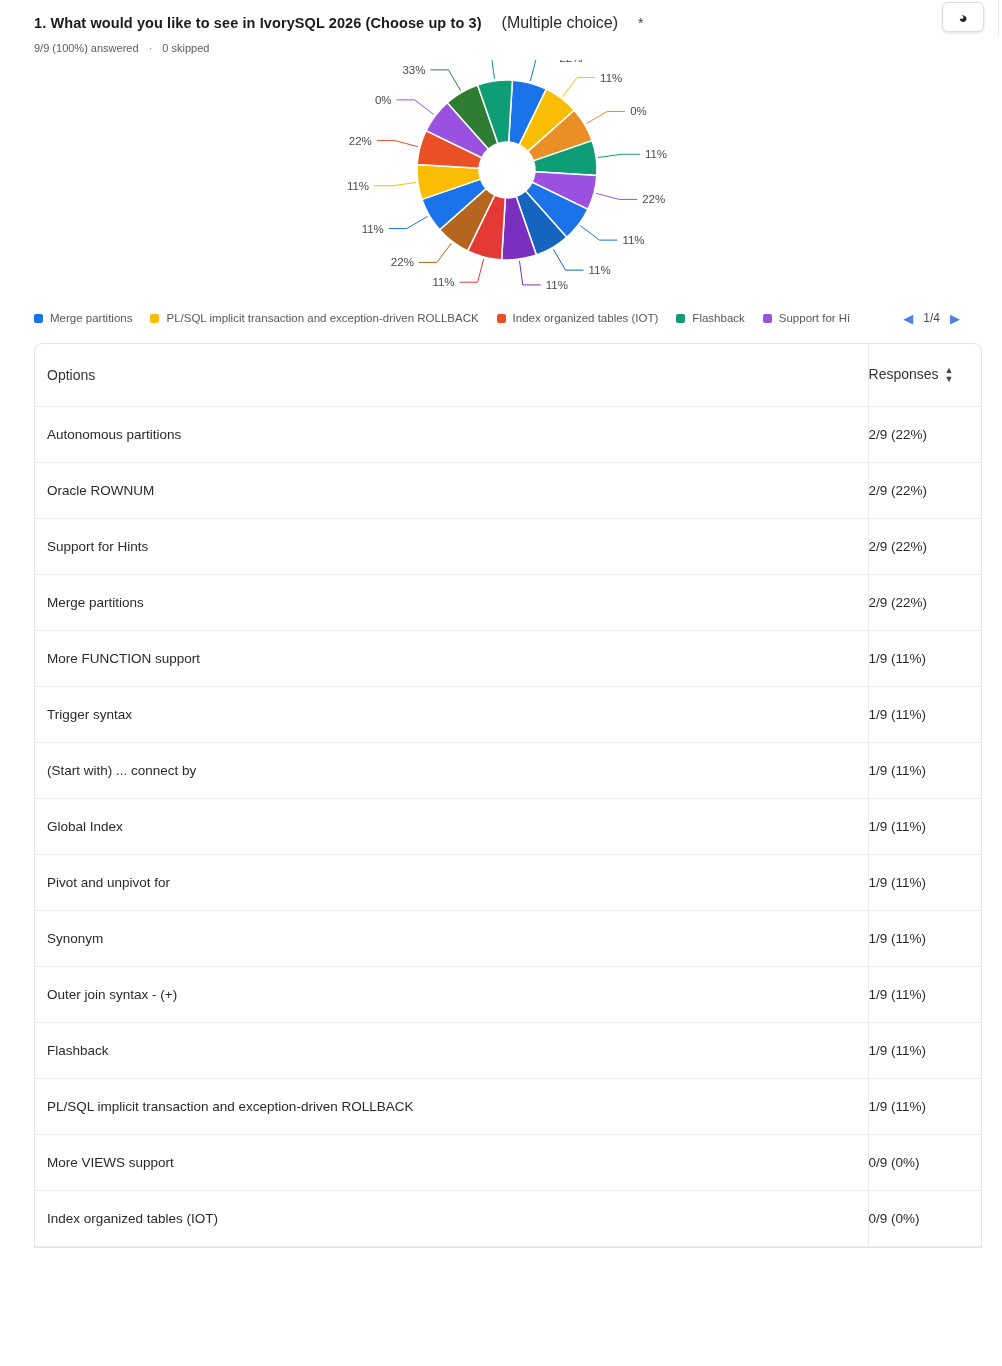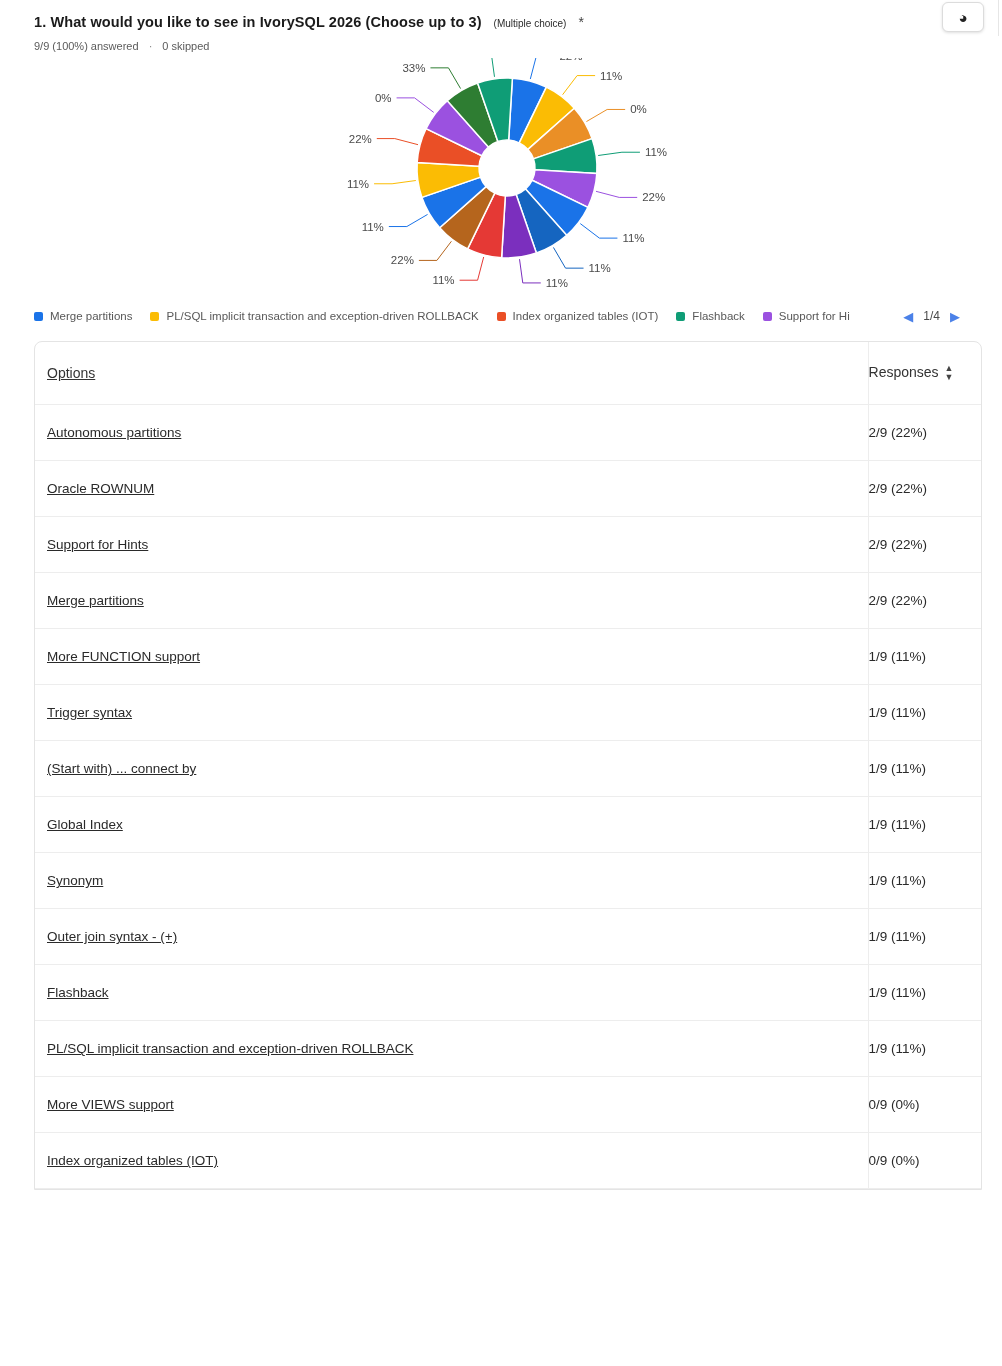--- a/index.html
+++ b/index.html
@@ -19,34 +19,34 @@
   }
 
   
   .q-header {
     padding: 14px 24px 0 34px;
   }
   .q-title-row {
     display: flex;
     align-items: baseline;
     flex-wrap: wrap;
-    gap: 4px;
+    gap: 12px;
     font-size: 14.5px;
     text-align: right;
   }
   .q-title {
     font-weight: bold;
     color: #1b1b1b;
     letter-spacing: .1px;
   }
   .q-type {
     font-weight: normal;
     color: #2b2b2b;
     margin-left: 8px;
-    font-size: 10px;
+    font-size: 16px;
   }
   .q-required {
     color: #444;
     margin-left: 8px;
     font-size: 14px;
   }
   .q-meta {
     margin-top: 10px;
     font-size: 11px;
     color: #5b5b5b;
@@ -167,21 +167,21 @@
     border-bottom: 1px solid #ededed;
     vertical-align: middle;
   }
   table.resp th {
     font-weight: normal;
     color: #333;
     font-size: 14px;
     padding-top: 22px;
     padding-bottom: 22px;
   }
-  .col-options { width: 826px; text-decoration: underline; }
+  .col-options { width: 826px; }
   .col-responses { width: 112px; border-left: 1px solid #ededed; }
   table.resp th.col-responses,
   table.resp td.col-responses {
     padding-left: 0;
   }
   .sort-icon {
     display: inline-block;
     margin-left: 6px;
     font-size: 9px;
     line-height: 9px;
@@ -359,20 +359,24 @@
           </tr>
           <tr>
             <td class="col-options">(Start with) ... connect by</td>
             <td class="col-responses">1/9 (11%)</td>
           </tr>
           <tr>
             <td class="col-options">Global Index</td>
             <td class="col-responses">1/9 (11%)</td>
           </tr>
           <tr>
+            <td class="col-options">Pivot and unpivot for</td>
+            <td class="col-responses">1/9 (11%)</td>
+          </tr>
+          <tr>
             <td class="col-options">Synonym</td>
             <td class="col-responses">1/9 (11%)</td>
           </tr>
           <tr>
             <td class="col-options">Outer join syntax - (+)</td>
             <td class="col-responses">1/9 (11%)</td>
           </tr>
           <tr>
             <td class="col-options">Flashback</td>
             <td class="col-responses">1/9 (11%)</td>

